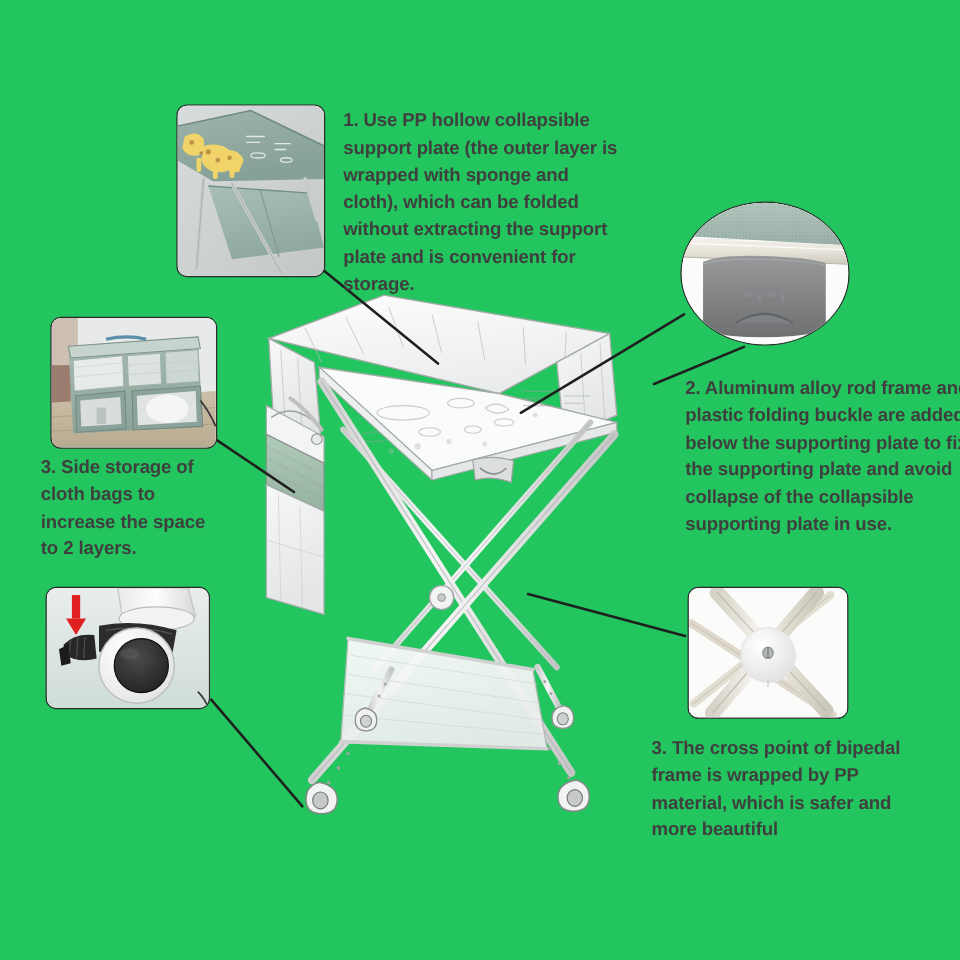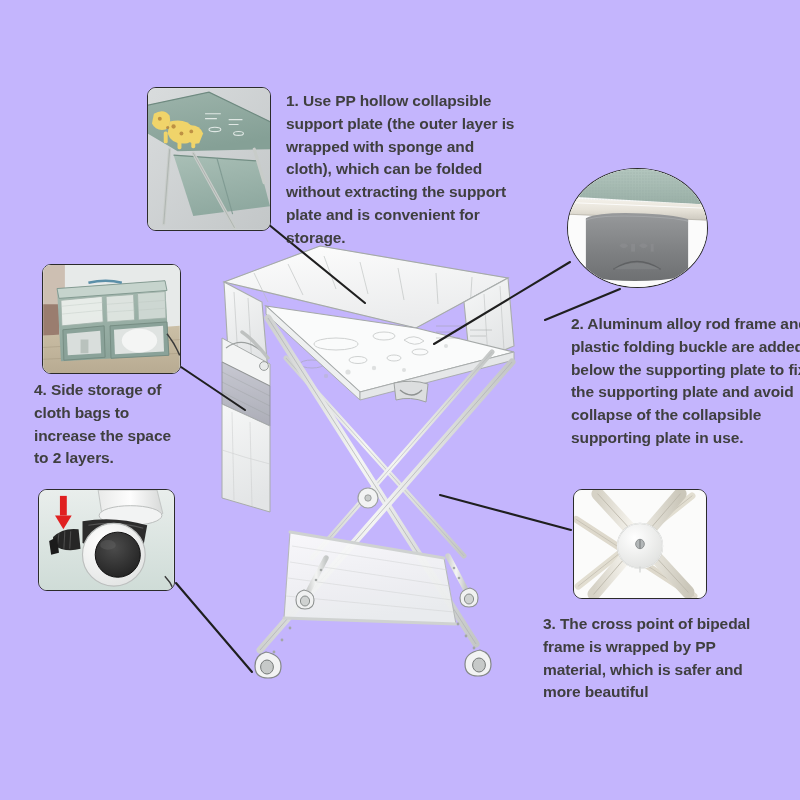--- a/index.html
+++ b/index.html
@@ -5,21 +5,21 @@
   * { box-sizing: border-box; margin: 0; padding: 0; }
   html, body {
     width: 800px; height: 800px;
     background: #ffffff;
     font-family: "Liberation Sans", sans-serif;
     overflow: hidden;
   }
   #stage {
     position: relative;
     width: 800px; height: 800px;
-    background: #c4b5fd;
+    background: #22c55e;
   }
 
   
   #lines {
     position: absolute; left: 0; top: 0;
     width: 800px; height: 800px;
     pointer-events: none;
     z-index: 2;
   }
 
@@ -503,18 +503,18 @@
       </g>
 
       <path d="M128 88 q6 6 9 14" fill="none" stroke="#3a3a3a" stroke-width="1.5"></path>
     </svg>
   </div>
 
   <div class="callout-text ct1">1. Use PP hollow collapsible support plate (the outer layer is wrapped with sponge and cloth), which can be folded without extracting the support plate and is convenient for storage.</div>
 
   <div class="callout-text ct2">2. Aluminum alloy rod frame and plastic folding buckle are added below the supporting plate to fix the supporting plate and avoid collapse of the collapsible supporting plate in use.</div>
 
-  <div class="callout-text ct3">4. Side storage of cloth bags to increase the space to 2 layers.</div>
+  <div class="callout-text ct3">3. Side storage of cloth bags to increase the space to 2 layers.</div>
 
   <div class="callout-text ct4">3. The cross point of bipedal frame is wrapped by PP material, which is safer and more beautiful</div>
 
 
 </div>
 
 </body></html>

